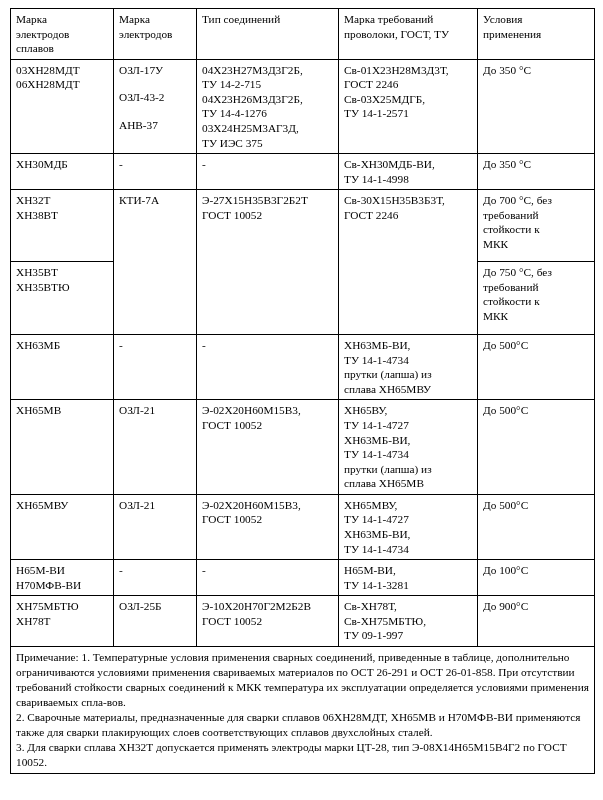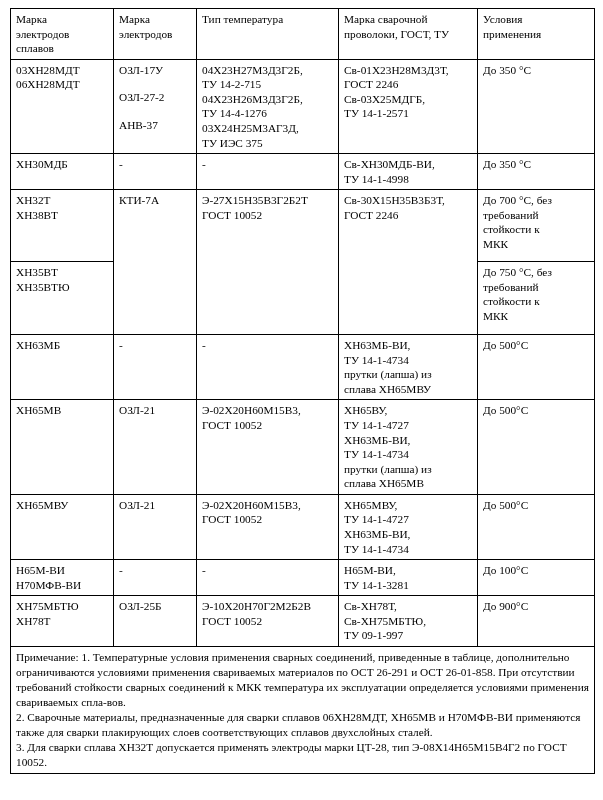--- a/index.html
+++ b/index.html
@@ -75,43 +75,43 @@
         <th class="hdr">
           <span class="ln">Марка</span>
           <span class="ln">электродов</span>
           <span class="ln">сплавов</span>
         </th>
         <th class="hdr">
           <span class="ln">Марка</span>
           <span class="ln">электродов</span>
         </th>
         <th class="hdr">
-          <span class="ln">Тип температура</span>
-        </th>
-        <th class="hdr">
-          <span class="ln">Марка сварочной</span>
+          <span class="ln">Тип соединений</span>
+        </th>
+        <th class="hdr">
+          <span class="ln">Марка требований</span>
           <span class="ln">проволоки, ГОСТ, ТУ</span>
         </th>
         <th class="hdr">
           <span class="ln">Условия</span>
           <span class="ln">применения</span>
         </th>
       </tr>
     </thead>
     <tbody>
 
       <tr>
         <td>
           <span class="ln">03ХН28МДТ</span>
           <span class="ln">06ХН28МДТ</span>
         </td>
         <td>
           <span class="ln">ОЗЛ-17У</span>
           <span class="gap"></span>
-          <span class="ln">ОЗЛ-27-2</span>
+          <span class="ln">ОЗЛ-43-2</span>
           <span class="gap"></span>
           <span class="ln">АНВ-37</span>
         </td>
         <td>
           <span class="ln">04Х23Н27М3Д3Г2Б,</span>
           <span class="ln">ТУ 14-2-715</span>
           <span class="ln">04Х23Н26М3Д3Г2Б,</span>
           <span class="ln">ТУ 14-4-1276</span>
           <span class="ln">03Х24Н25М3АГ3Д,</span>
           <span class="ln">ТУ ИЭС 375</span>

